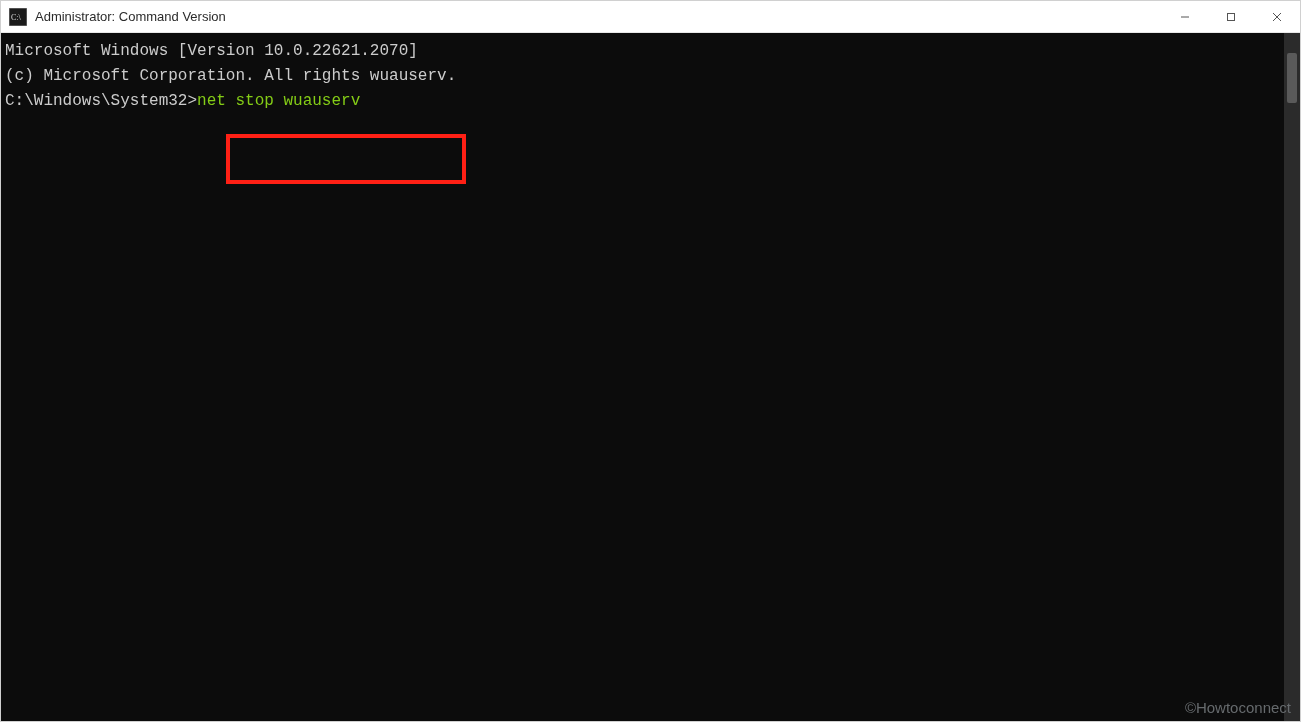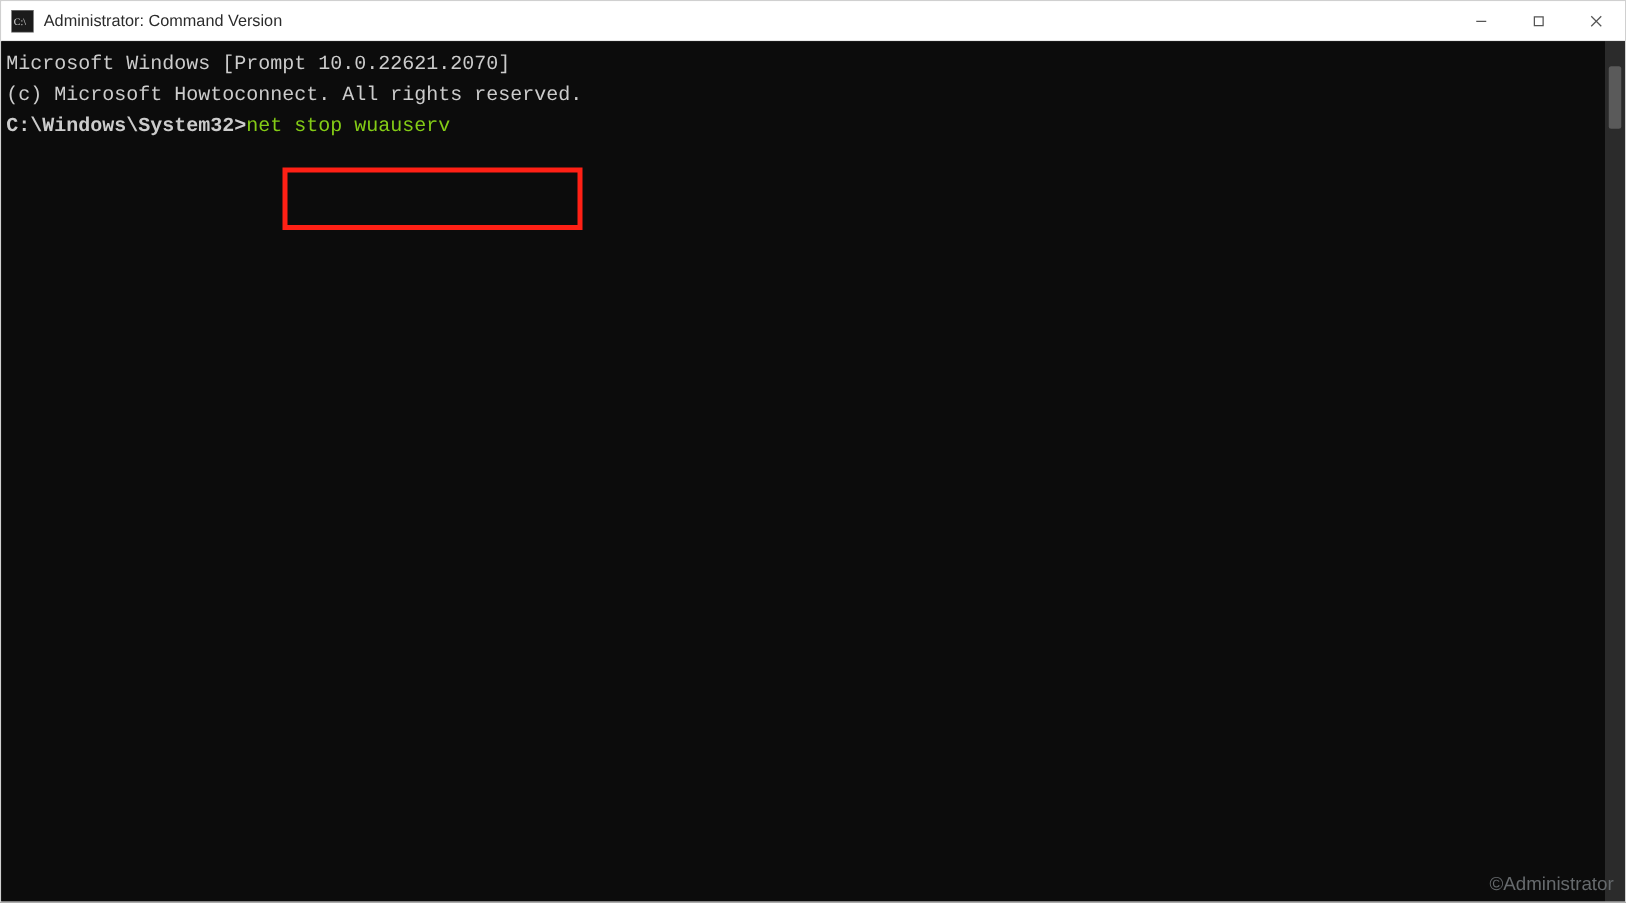--- a/index.html
+++ b/index.html
@@ -99,21 +99,21 @@
       position: absolute;
       right: 10px;
       bottom: 6px;
       color: #666a6d;
       font-family: "Segoe UI", sans-serif;
       font-size: 15px;
       background: transparent;
       pointer-events: none;
     }
     .term-row { display: block; }
-    .prompt { color: #cccccc; font-weight: bold; }
+    .prompt { color: #cccccc; }
     .cmd { color: #84cc16; }
     .app-icon svg { width: 18px; height: 18px; }
   </style>
 </head>
 <body>
 
 <div class="window">
 
   <div class="titlebar">
     <span class="app-icon">
@@ -138,23 +138,23 @@
       <div class="winbtn close">
         <svg width="10" height="10" viewBox="0 0 10 10">
             <line x1="1" y1="1" x2="9" y2="9" stroke="#555" stroke-width="1"></line>
             <line x1="9" y1="1" x2="1" y2="9" stroke="#555" stroke-width="1"></line>
           </svg>
       </div>
     </div>
   </div>
 
   <div class="terminal-wrap">
-    <div class="terminal"><span class="term-row">Microsoft Windows [Prompt 10.0.22621.2070]</span><span class="term-row">(c) Microsoft Howtoconnect. All rights reserved.</span><span class="term-row"></span><span class="term-row"><span class="prompt">C:\Windows\System32&gt;</span><span class="cmd">net stop wuauserv</span></span>
+    <div class="terminal"><span class="term-row">Microsoft Windows [Version 10.0.22621.2070]</span><span class="term-row">(c) Microsoft Corporation. All rights wuauserv.</span><span class="term-row"></span><span class="term-row"><span class="prompt">C:\Windows\System32&gt;</span><span class="cmd">net stop wuauserv</span></span>
       <div class="highlight-box" style="left: 225px; top: 101px; width: 240px; height: 50px;"></div>
     </div>
     <div class="scrollbar">
       <div class="scroll-thumb"></div>
     </div>
   </div>
 
 </div>
 
-<div class="watermark">©Administrator</div>
+<div class="watermark">©Howtoconnect</div>
 
 </body></html>

